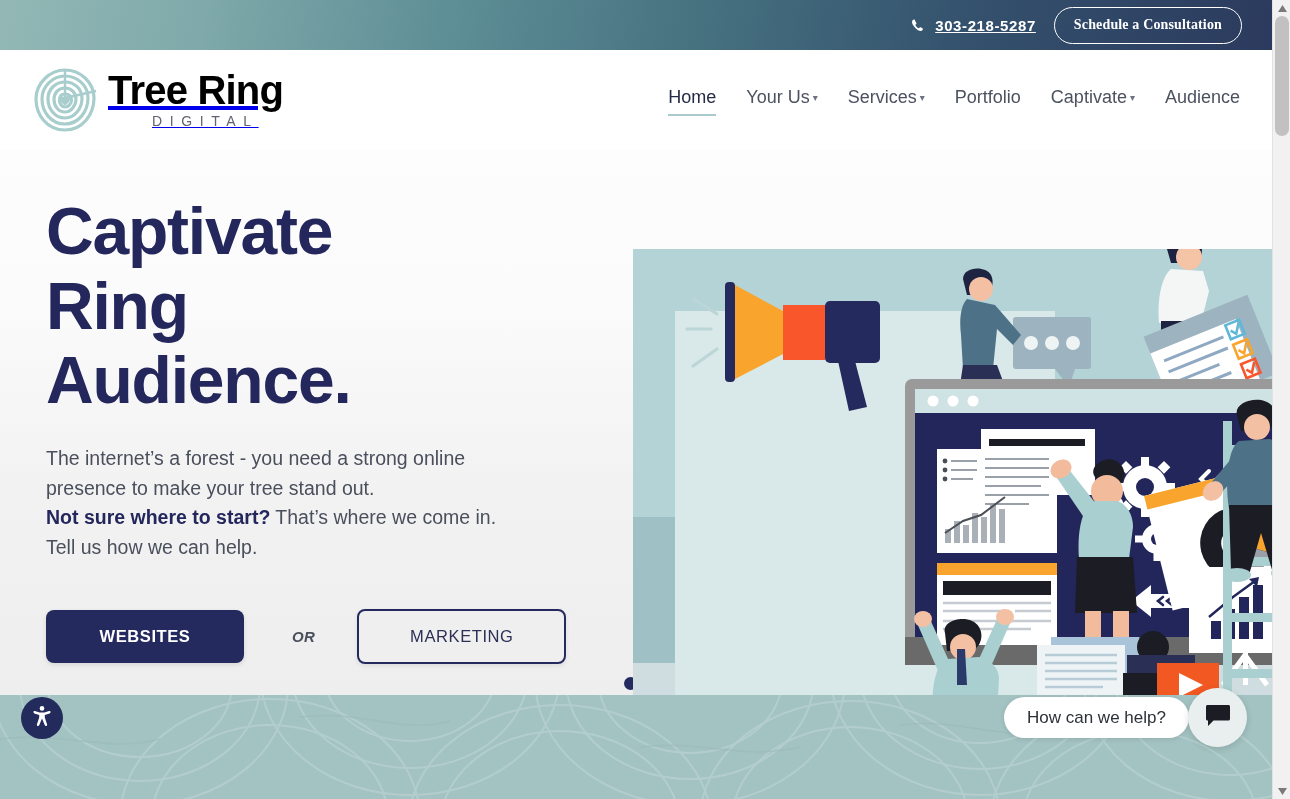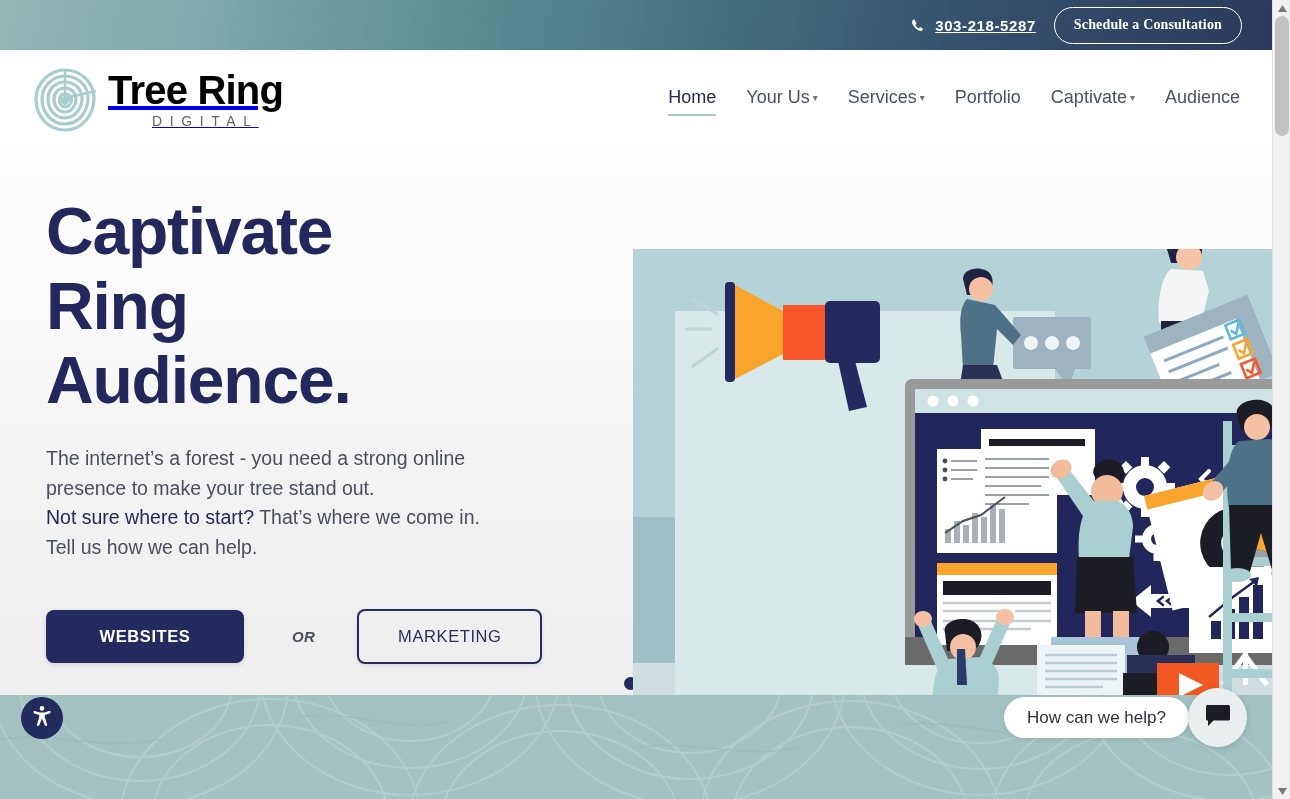--- a/index.html
+++ b/index.html
@@ -54,33 +54,33 @@
 
   
   .hero { position:absolute; left:0; top:150px; width:1272px; height:545px; overflow:hidden;
     background: linear-gradient(180deg,#fdfdfd 0%, #fbfbfb 28%, #f2f2f2 62%, #eeeeee 100%); }
   .hero-left { position:absolute; left:46px; top:44px; width:580px; }
   h1.hero-title {
     font-size:66px; line-height:1.13; font-weight:700; color:#24275c;
     letter-spacing:-1.2px;
   }
   .hero-copy { margin-top:26px; font-size:19.5px; line-height:1.53; color:#4a4f5c; max-width:540px; }
-  .hero-copy b { color:#24275c; font-weight:400;text-align:right; }
+  .hero-copy b { color:#24275c; font-weight:700;text-align:right; }
   .hero-btns { margin-top:46px; display:flex; align-items:center; }
   .btn-primary {
     background:#242a5e; color:#ffffff; border:none; border-radius:8px;
     font-size:16.5px; font-weight:700; letter-spacing:0.6px;
     padding:17px 12px; width:198px; text-align:center; cursor:pointer;
     font-family:"Liberation Sans", sans-serif; box-shadow:0 2px 5px rgba(0,0,0,.10);
   }
   .or-label { font-size:15px; font-style:italic; font-weight:700; color:#4a4f5c;
     margin:0 42px 0 48px; letter-spacing:0.4px; }
   .btn-secondary {
     background:#efefef; color:#2b3055; border:2px solid #242a5e; border-radius:8px;
-    font-size:16.5px; letter-spacing:0.6px; padding:16px 0; width:185px; text-align:center;
+    font-size:16.5px; letter-spacing:0.6px; padding:16px 0; width:209px; text-align:center;
     cursor:pointer; font-family:"Liberation Sans", sans-serif; box-shadow:0 2px 5px rgba(0,0,0,.08);
   }
 
   
   .dots { position:absolute; left:624px; top:527px; display:flex; gap:25px; align-items:center; }
   .dot { width:13px; height:13px; border-radius:50%; background:#cfe0e1; cursor:pointer; }
   .dot.active { background:#242a5e; }
 
   
   .illus { position:absolute; left:633px; top:99px; width:639px; height:446px; overflow:hidden;

